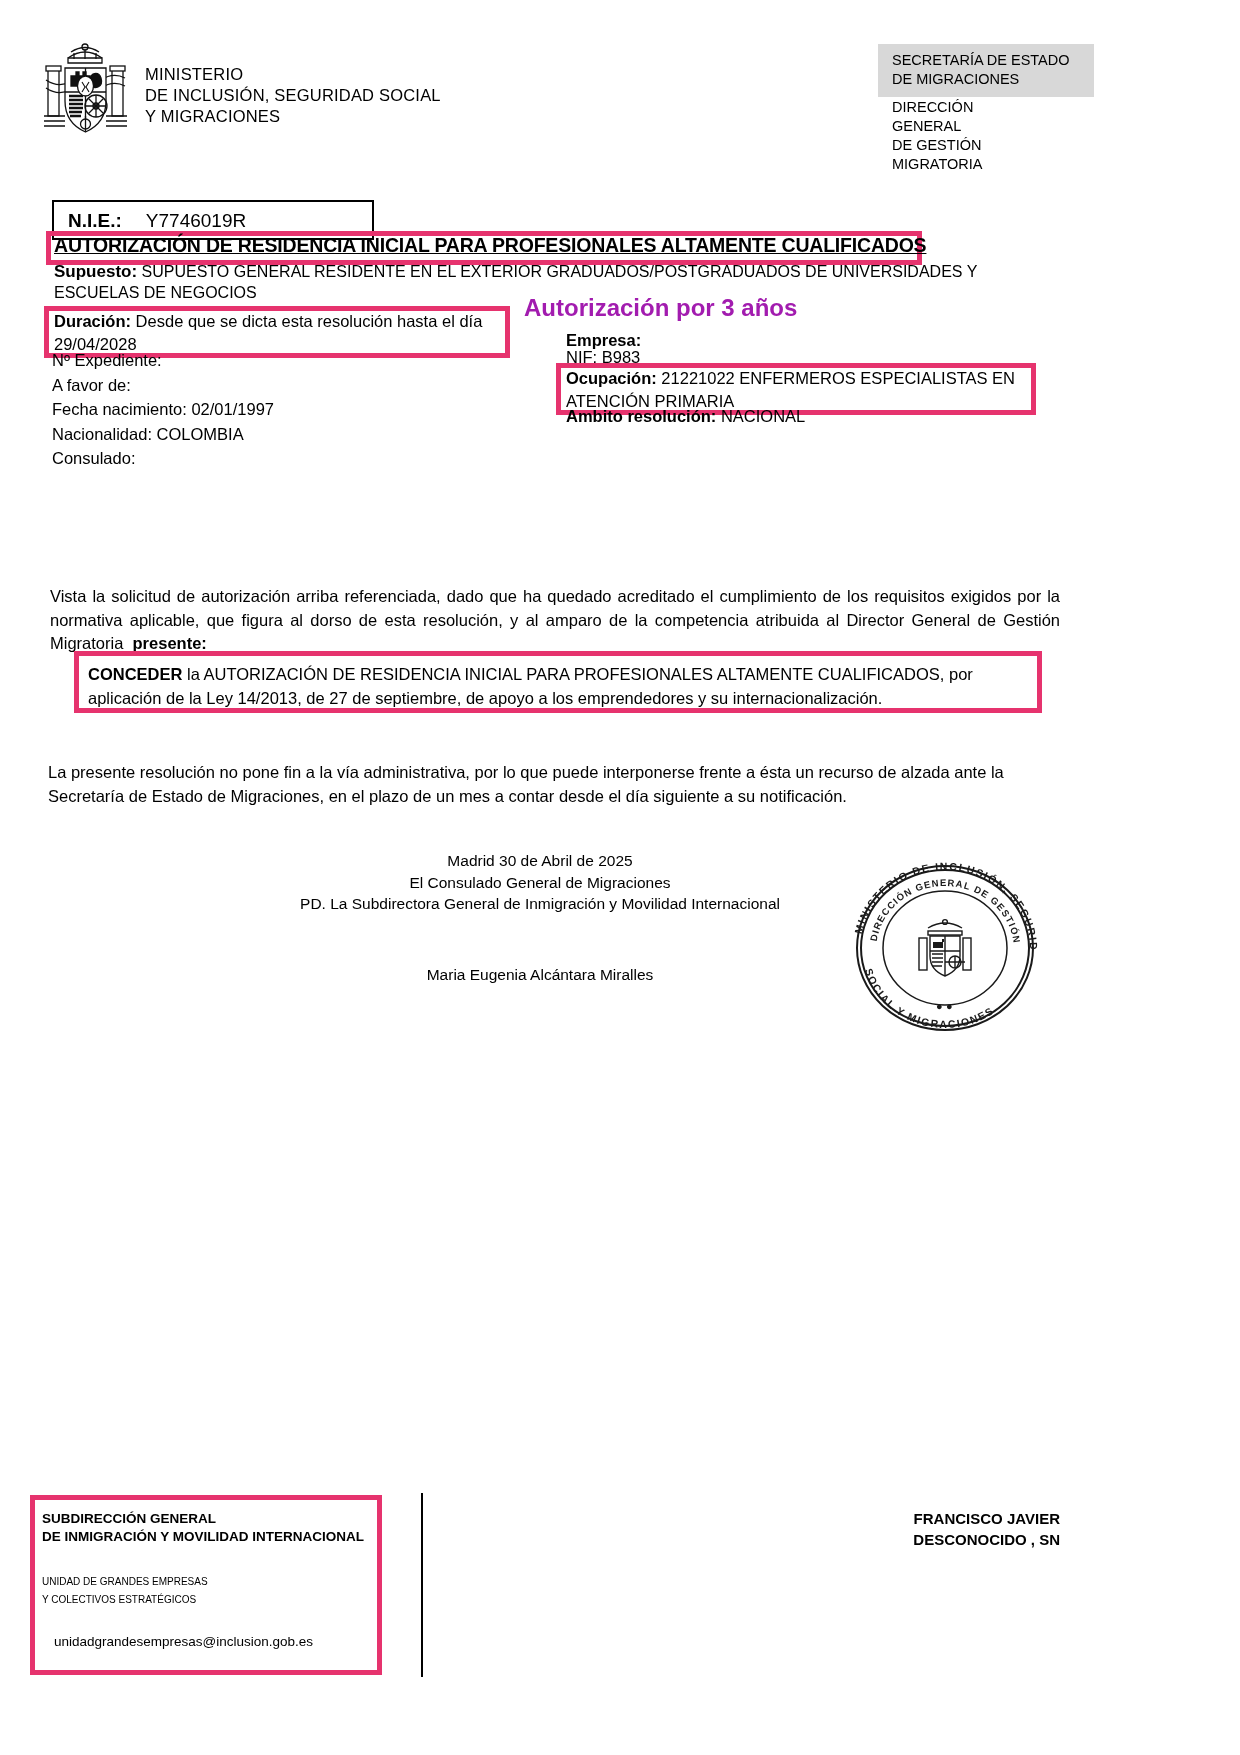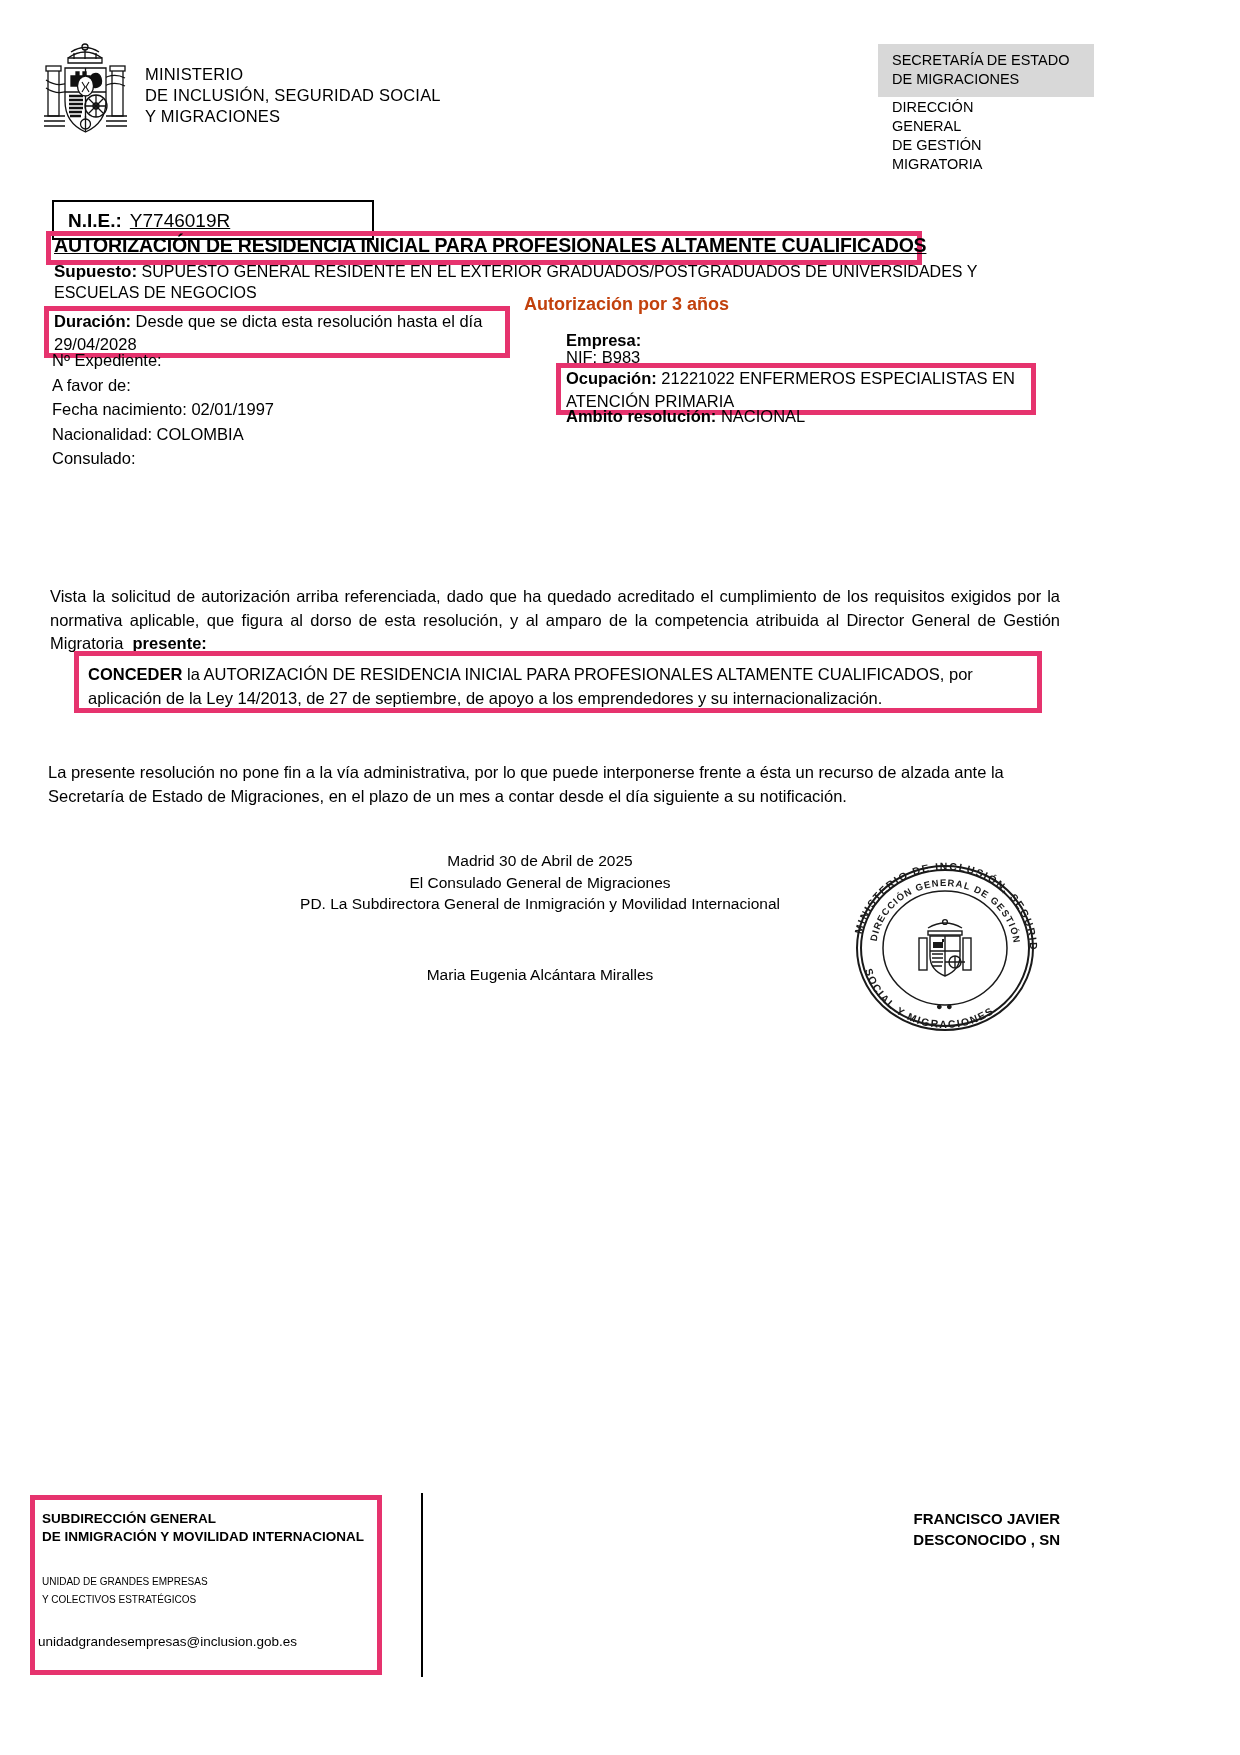--- a/index.html
+++ b/index.html
@@ -18,39 +18,39 @@
   
   #coat{left:38px;top:36px;width:95px;height:105px;}
   #ministry-name{left:145px;top:64px;font-size:16.5px;line-height:21px;letter-spacing:.2px;}
   #sec-estado{left:878px;top:44px;width:192px;padding:7px 10px 8px 14px;background:#d8d8d8;font-size:14.5px;line-height:19px;}
   #dir-general{left:892px;top:98px;font-size:14.5px;line-height:19px;}
 
   
   #nie-box{left:52px;top:200px;width:322px;height:40px;border:2px solid #000;box-sizing:border-box;}
   #nie-box .inner{position:absolute;left:14px;top:8px;font-size:19px;white-space:nowrap;}
   #nie-box b{font-weight:bold;}
-  #nie-box span.val{font-weight:normal;margin-left:8px;text-decoration:underline;}
+  #nie-box span.val{font-weight:normal;margin-left:24px;}
 
   
   .pink{border:5px solid #e6336e;box-sizing:border-box;background:transparent;}
 
   #title-box{left:46px;top:231px;width:876px;height:34px;}
   #title-txt{left:54px;top:234px;font-size:19.5px;font-weight:bold;letter-spacing:-.2px;text-decoration:underline;white-space:nowrap;}
 
   #supuesto{left:54px;top:261px;width:1000px;font-size:16px;line-height:21px;}
   #supuesto b{font-weight:bold;font-size:17px;}
 
   #dur-box{left:44px;top:306px;width:466px;height:52px;}
   #dur-txt{left:54px;top:310px;width:452px;font-size:16.5px;line-height:23px;}
   #dur-txt b{font-weight:bold;}
 
   #left-fields{left:52px;top:348px;font-size:16.5px;line-height:24.5px;}
   #left-fields b{font-weight:normal;}
 
-  #aut-3anos{left:524px;top:294px;font-size:18px;font-weight:bold;color:#c2410c;white-space:nowrap;}
+  #aut-3anos{left:524px;top:294px;font-size:24px;font-weight:bold;color:#a21caf;white-space:nowrap;}
 
   #empresa-line{left:566px;top:328px;font-size:16.5px;line-height:24px;font-weight:bold;}
   #nif-line{left:566px;top:348px;font-size:16.5px;font-weight:bold;}
   #nif-line span{font-weight:normal;}
 
   #ocu-box{left:556px;top:363px;width:480px;height:52px;}
   #ocu-txt{left:566px;top:367px;width:466px;font-size:16.5px;line-height:23px;}
   #ocu-txt b{font-weight:bold;}
 
   #ambito{left:566px;top:407px;font-size:16.5px;}
@@ -70,21 +70,21 @@
   #sig-block{left:280px;top:850px;width:520px;text-align:center;font-size:15.5px;line-height:21.5px;}
   #sig-name{left:280px;top:966px;width:520px;text-align:center;font-size:15.5px;}
 
   
   #stamp{left:840px;top:858px;width:210px;height:175px;}
 
   
   #footer-box{left:30px;top:1495px;width:352px;height:180px;}
   #footer-l1{left:42px;top:1510px;font-size:13.5px;font-weight:bold;line-height:18px;}
   #footer-l2{left:42px;top:1573px;font-size:10px;line-height:18px;}
-  #footer-mail{left:38px;top:1634px;font-size:13.5px;}
+  #footer-mail{left:54px;top:1634px;font-size:13.5px;}
   #footer-divider{left:421px;top:1493px;width:2px;height:184px;background:#000;}
   #footer-right{left:700px;top:1508px;width:360px;text-align:right;font-size:15px;font-weight:bold;line-height:21px;}
 </style>
 </head>
 <body>
 
 <div class="page">
 
   <div class="abs" id="coat">
     <svg viewBox="0 0 95 105" width="95" height="105">

